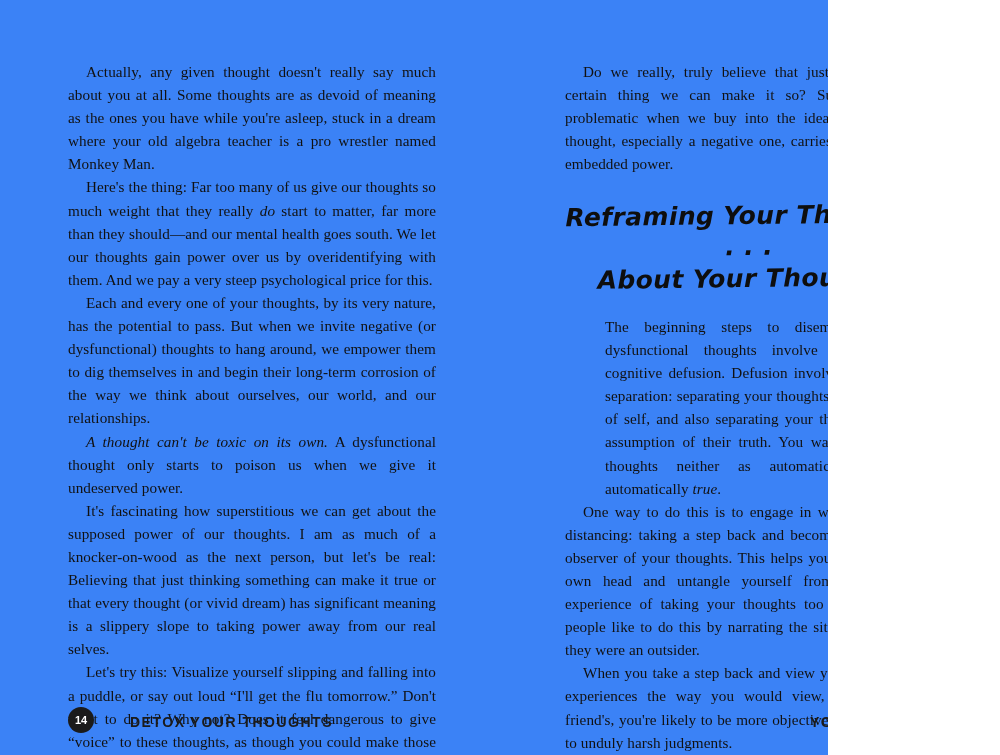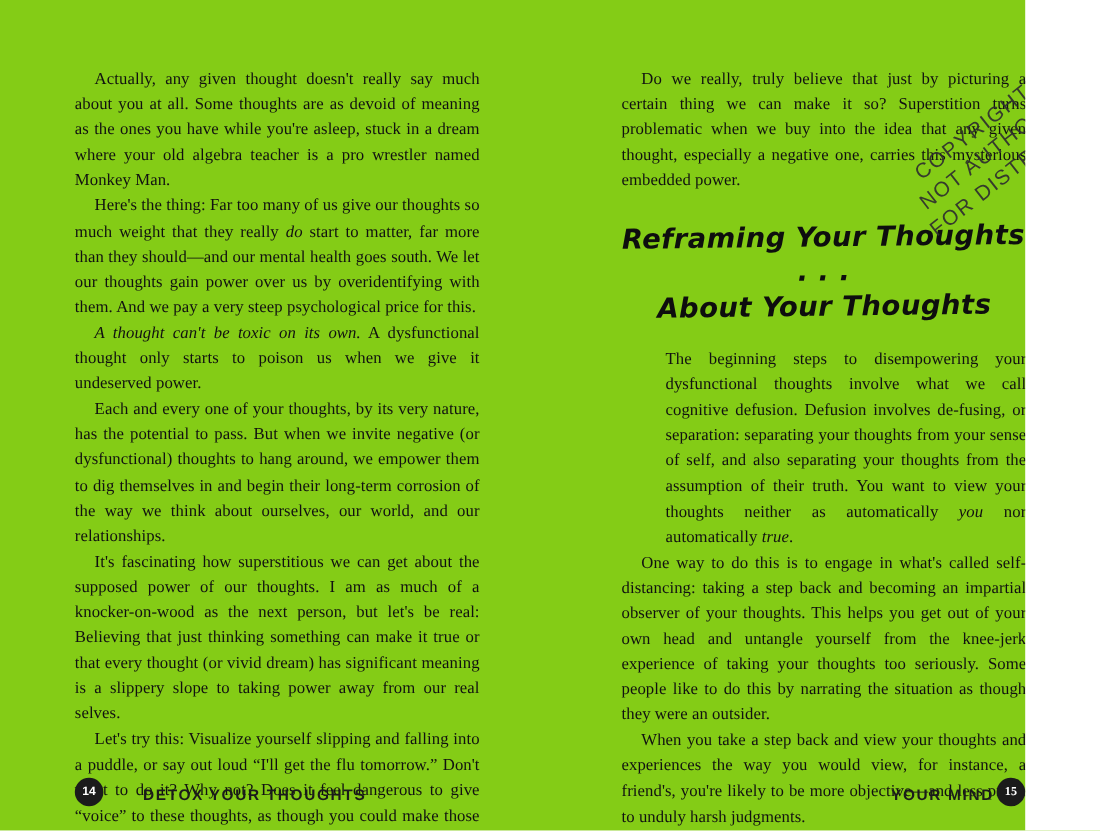--- a/index.html
+++ b/index.html
@@ -2,23 +2,23 @@
 <html><head>
 <meta charset="utf-8">
 <style>
   html, body {
     margin: 0;
     padding: 0;
     background: #ffffff;
   }
   .page {
     position: relative;
-    width: 932px;
+    width: 828px;
     height: 755px;
-    background: #84cc16;
+    background: #3b82f6;
     overflow: hidden;
     font-family: "Liberation Serif", serif;
     color: #111111;
   }
   .spread {
     position: absolute;
     top: 0;
     left: 0;
     width: 1000px;
     height: 755px;
@@ -121,22 +121,22 @@
 </style>
 </head>
 <body>
 
 <div class="page">
   <div class="spread">
 
     <div class="col col-left body-text">
       <p>Actually, any given thought doesn't really say much about you at all. Some thoughts are as devoid of meaning as the ones you have while you're asleep, stuck in a dream where your old algebra teacher is a pro wrestler named Monkey Man.</p>
       <p>Here's the thing: Far too many of us give our thoughts so much weight that they really <em>do</em> start to matter, far more than they should—and our mental health goes south. We let our thoughts gain power over us by overidentifying with them. And we pay a very steep psychological price for this.</p>
+      <p>Each and every one of your thoughts, by its very nature, has the potential to pass. But when we invite negative (or dysfunctional) thoughts to hang around, we empower them to dig themselves in and begin their long-term corrosion of the way we think about ourselves, our world, and our relationships.</p>
       <p><em>A thought can't be toxic on its own.</em> A dysfunctional thought only starts to poison us when we give it undeserved power.</p>
-      <p>Each and every one of your thoughts, by its very nature, has the potential to pass. But when we invite negative (or dysfunctional) thoughts to hang around, we empower them to dig themselves in and begin their long-term corrosion of the way we think about ourselves, our world, and our relationships.</p>
       <p>It's fascinating how superstitious we can get about the supposed power of our thoughts. I am as much of a knocker-on-wood as the next person, but let's be real: Believing that just thinking something can make it true or that every thought (or vivid dream) has significant meaning is a slippery slope to taking power away from our real selves.</p>
       <p>Let's try this: Visualize yourself slipping and falling into a puddle, or say out loud “I'll get the flu tomorrow.” Don't want to do it? Why not? Does it feel dangerous to give “voice” to these thoughts, as though you could make those things happen just by thinking them?</p>
 
     </div>
 
     <div class="col col-right">
       <div class="body-text">
         <p>Do we really, truly believe that just by picturing a certain thing we can make it so? Superstition turns problematic when we buy into the idea that any given thought, especially a negative one, carries this mysterious embedded power.</p>
       </div>
 

